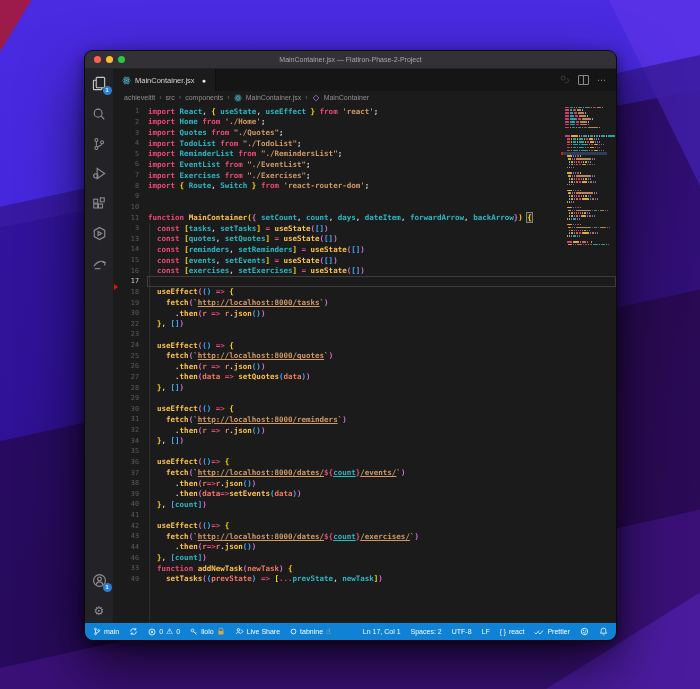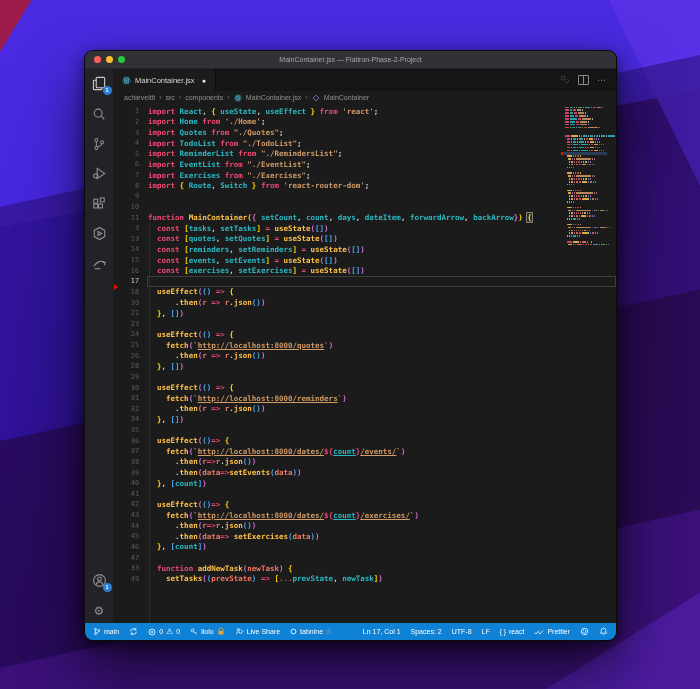--- a/index.html
+++ b/index.html
@@ -316,20 +316,24 @@
             <div class="row current">
               <span class="ln">17</span>
               <span class="codetext"></span>
               <span class="git-del"></span>
             </div>
             <div class="row">
               <span class="ln">18</span>
               <span class="codetext"><span class="tk-t">  </span><span class="tk-f">useEffect</span><span class="tk-b2">(</span><span class="tk-b3">()</span><span class="tk-k"> =&gt; </span><span class="tk-b1">{</span></span>
             </div>
             <div class="row">
+              <span class="ln">19</span>
+              <span class="codetext"><span class="tk-t">    </span><span class="tk-f">fetch</span><span class="tk-b2">(</span><span class="tk-s">`</span><span class="tk-u">http://localhost:8000/tasks</span><span class="tk-s">`</span><span class="tk-b2">)</span></span>
+            </div>
+            <div class="row">
               <span class="ln">30</span>
               <span class="codetext"><span class="tk-t">      </span><span class="tk-p">.</span><span class="tk-f">then</span><span class="tk-b2">(</span><span class="tk-prm">r</span><span class="tk-k"> =&gt; </span><span class="tk-prm">r</span><span class="tk-p">.</span><span class="tk-f">json</span><span class="tk-b3">()</span><span class="tk-b2">)</span></span>
             </div>
             <div class="row">
               <span class="ln">22</span>
               <span class="codetext"><span class="tk-t">  </span><span class="tk-b1">}</span><span class="tk-p">, </span><span class="tk-b3">[]</span><span class="tk-b2">)</span></span>
             </div>
             <div class="row">
               <span class="ln">23</span>
               <span class="codetext"></span>
@@ -340,20 +344,24 @@
             </div>
             <div class="row">
               <span class="ln">25</span>
               <span class="codetext"><span class="tk-t">    </span><span class="tk-f">fetch</span><span class="tk-b2">(</span><span class="tk-s">`</span><span class="tk-u">http://localhost:8000/quotes</span><span class="tk-s">`</span><span class="tk-b2">)</span></span>
             </div>
             <div class="row">
               <span class="ln">26</span>
               <span class="codetext"><span class="tk-t">      </span><span class="tk-p">.</span><span class="tk-f">then</span><span class="tk-b2">(</span><span class="tk-prm">r</span><span class="tk-k"> =&gt; </span><span class="tk-prm">r</span><span class="tk-p">.</span><span class="tk-f">json</span><span class="tk-b3">()</span><span class="tk-b2">)</span></span>
             </div>
             <div class="row">
+              <span class="ln">27</span>
+              <span class="codetext"><span class="tk-t">      </span><span class="tk-p">.</span><span class="tk-f">then</span><span class="tk-b2">(</span><span class="tk-prm">data</span><span class="tk-k"> =&gt; </span><span class="tk-f">setQuotes</span><span class="tk-b3">(</span><span class="tk-prm">data</span><span class="tk-b3">)</span><span class="tk-b2">)</span></span>
+            </div>
+            <div class="row">
               <span class="ln">28</span>
               <span class="codetext"><span class="tk-t">  </span><span class="tk-b1">}</span><span class="tk-p">, </span><span class="tk-b3">[]</span><span class="tk-b2">)</span></span>
             </div>
             <div class="row">
               <span class="ln">29</span>
               <span class="codetext"></span>
             </div>
             <div class="row">
               <span class="ln">30</span>
               <span class="codetext"><span class="tk-t">  </span><span class="tk-f">useEffect</span><span class="tk-b2">(</span><span class="tk-b3">()</span><span class="tk-k"> =&gt; </span><span class="tk-b1">{</span></span>
@@ -404,30 +412,22 @@
             </div>
             <div class="row">
               <span class="ln">43</span>
               <span class="codetext"><span class="tk-t">    </span><span class="tk-f">fetch</span><span class="tk-b2">(</span><span class="tk-s">`</span><span class="tk-u">http://localhost:8000/dates/</span><span class="tk-k">${</span><span class="tk-uv">count</span><span class="tk-k">}</span><span class="tk-u">/exercises/</span><span class="tk-s">`</span><span class="tk-b2">)</span></span>
             </div>
             <div class="row">
               <span class="ln">44</span>
               <span class="codetext"><span class="tk-t">      </span><span class="tk-p">.</span><span class="tk-f">then</span><span class="tk-b2">(</span><span class="tk-prm">r</span><span class="tk-k">=&gt;</span><span class="tk-prm">r</span><span class="tk-p">.</span><span class="tk-f">json</span><span class="tk-b3">()</span><span class="tk-b2">)</span></span>
             </div>
             <div class="row">
-              <span class="ln">45</span>
-              <span class="codetext"><span class="tk-t">      </span><span class="tk-p">.</span><span class="tk-f">then</span><span class="tk-b2">(</span><span class="tk-prm">data</span><span class="tk-k">=&gt; </span><span class="tk-f">setExercises</span><span class="tk-b3">(</span><span class="tk-prm">data</span><span class="tk-b3">)</span><span class="tk-b2">)</span></span>
-            </div>
-            <div class="row">
               <span class="ln">46</span>
               <span class="codetext"><span class="tk-t">  </span><span class="tk-b1">}</span><span class="tk-p">, </span><span class="tk-b3">[</span><span class="tk-v">count</span><span class="tk-b3">]</span><span class="tk-b2">)</span></span>
-            </div>
-            <div class="row">
-              <span class="ln">47</span>
-              <span class="codetext"></span>
             </div>
             <div class="row">
               <span class="ln">33</span>
               <span class="codetext"><span class="tk-t">  </span><span class="tk-k">function </span><span class="tk-f">addNewTask</span><span class="tk-b2">(</span><span class="tk-prm">newTask</span><span class="tk-b2">)</span><span class="tk-t"> </span><span class="tk-b1">{</span></span>
             </div>
             <div class="row">
               <span class="ln">49</span>
               <span class="codetext"><span class="tk-t">    </span><span class="tk-f">setTasks</span><span class="tk-b2">(</span><span class="tk-b3">(</span><span class="tk-prm">prevState</span><span class="tk-b3">)</span><span class="tk-k"> =&gt; </span><span class="tk-b1">[</span><span class="tk-k">...</span><span class="tk-v">prevState</span><span class="tk-p">, </span><span class="tk-v">newTask</span><span class="tk-b1">]</span><span class="tk-b2">)</span></span>
             </div>
           </div>

